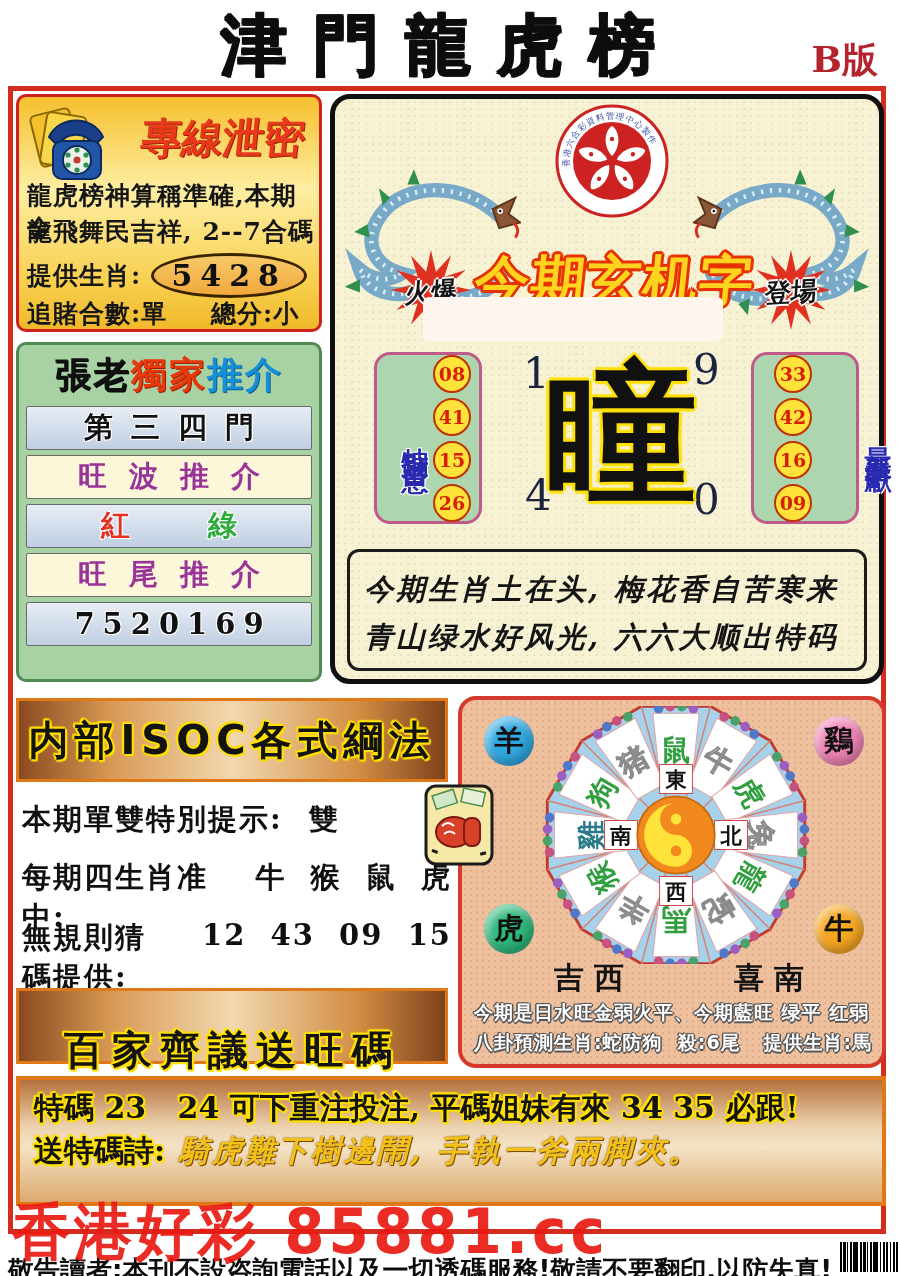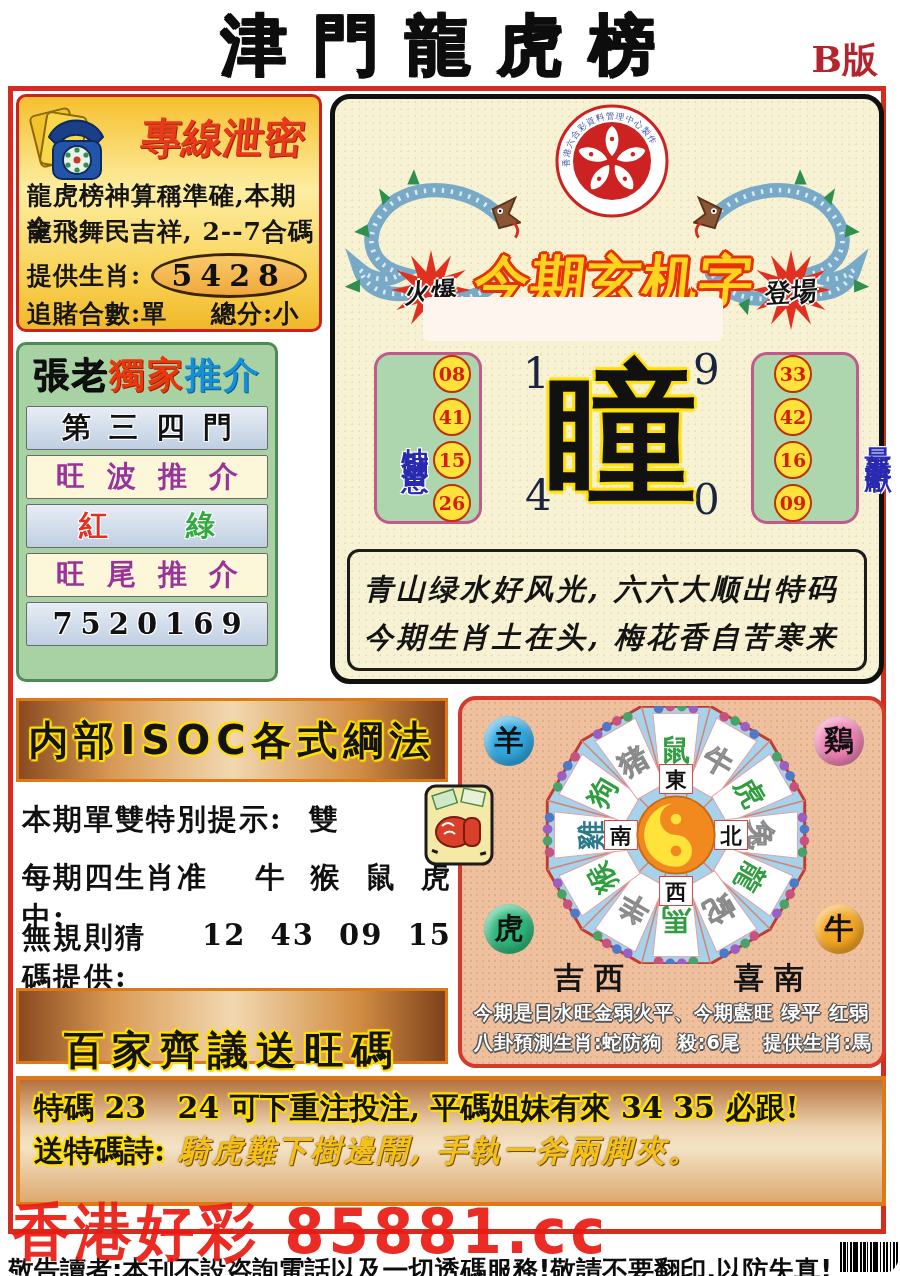--- a/index.html
+++ b/index.html
@@ -1,17 +1,17 @@
 <!DOCTYPE html>
 <html><head>
 <meta charset="utf-8">
 <style>
   html,body{margin:0;padding:0;background:#fff;}
   .page{position:relative;width:900px;height:1276px;background:#fff;overflow:hidden;
-        font-family:"DejaVu Sans",sans-serif;border-radius:23px;}
+        font-family:"DejaVu Sans",sans-serif;}
   .pre{white-space:pre;}
 
   
   .masthead{position:absolute;left:0;top:0;width:900px;height:86px;text-align:center;}
   .masthead .title{font-size:66px;font-weight:900;color:#0d0d0d;letter-spacing:26px;
         font-family:"DejaVu Sans",sans-serif;
         text-shadow:2px 0 #0d0d0d,0 2px #0d0d0d,2px 2px #0d0d0d,1px 1px #0d0d0d;}
   .edition{position:absolute;right:22px;top:36px;font-size:36px;font-weight:bold;
         color:#b3242c;font-family:"DejaVu Serif",serif;}
 
@@ -31,21 +31,21 @@
         font-family:"DejaVu Serif",serif;font-size:25px;letter-spacing:1px;}
   .hl1{top:82px;} .hl2{top:118px;}
   .hl3{top:156px;display:flex;align-items:center;gap:10px;}
   .code-oval{display:inline-block;min-width:130px;text-align:center;border:3px solid #3a2400;
         border-radius:50%;background:linear-gradient(180deg,#f8c96a,#f0a83a);
         font-size:30px;font-weight:bold;color:#101010;letter-spacing:8px;padding:2px 10px;}
   .hl4{top:200px;letter-spacing:2px;}
   .hl4 .gap{display:inline-block;width:34px;}
 
   
-  .zhang{position:absolute;left:16px;top:342px;width:262px;height:340px;box-sizing:border-box;
+  .zhang{position:absolute;left:16px;top:342px;width:306px;height:340px;box-sizing:border-box;
         border:3px solid #4f8a52;border-radius:10px;background:#a9d2a4;padding:4px 7px;}
   .zhang .ztitle{text-align:center;font-size:36px;font-weight:900;letter-spacing:2px;
         margin:2px 0 6px 0;font-family:"DejaVu Sans",sans-serif;}
   .zt-black{color:#111;text-shadow:1px 1px 0 #000;}
   .zt-red{color:#e8380d;text-shadow:1px 1px 0 #a02000;}
   .zt-blue{color:#1590d8;text-shadow:1px 1px 0 #0b5f92;}
   .zrow{height:42px;margin:5px 0;border:1px solid #6a6a6a;border-radius:2px;
         display:flex;align-items:center;justify-content:center;
         font-weight:bold;font-family:"DejaVu Serif",serif;}
   .zrow.label{background:#fbf7d8;color:#993399;font-size:29px;letter-spacing:22px;padding-left:22px;}
@@ -334,22 +334,22 @@
       <span class="pill-label">最新奉獻</span>
     </div>
 
     <div class="cdigit d1">1</div>
     <div class="cdigit d9">9</div>
     <div class="cdigit d4">4</div>
     <div class="cdigit d0">0</div>
     <div class="mainchar">瞳</div>
 
     <div class="poembox">
+      <div class="pline">今期生肖土在头, 梅花香自苦寒来</div>
       <div class="pline">青山绿水好风光, 六六大顺出特码</div>
-      <div class="pline">今期生肖土在头, 梅花香自苦寒来</div>
     </div>
   </div>
 
   <div class="brown-header isoc-header">
     <span class="glow-text">内部ISOC各式綱法</span>
   </div>
   <div class="isoc-row ir1">
     <span>本期單雙特別提示:</span>
     <span class="val pre">雙</span>
   </div>

